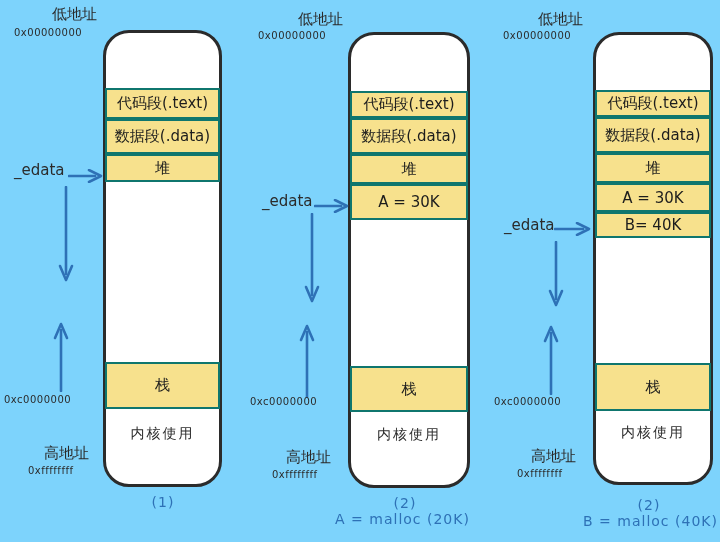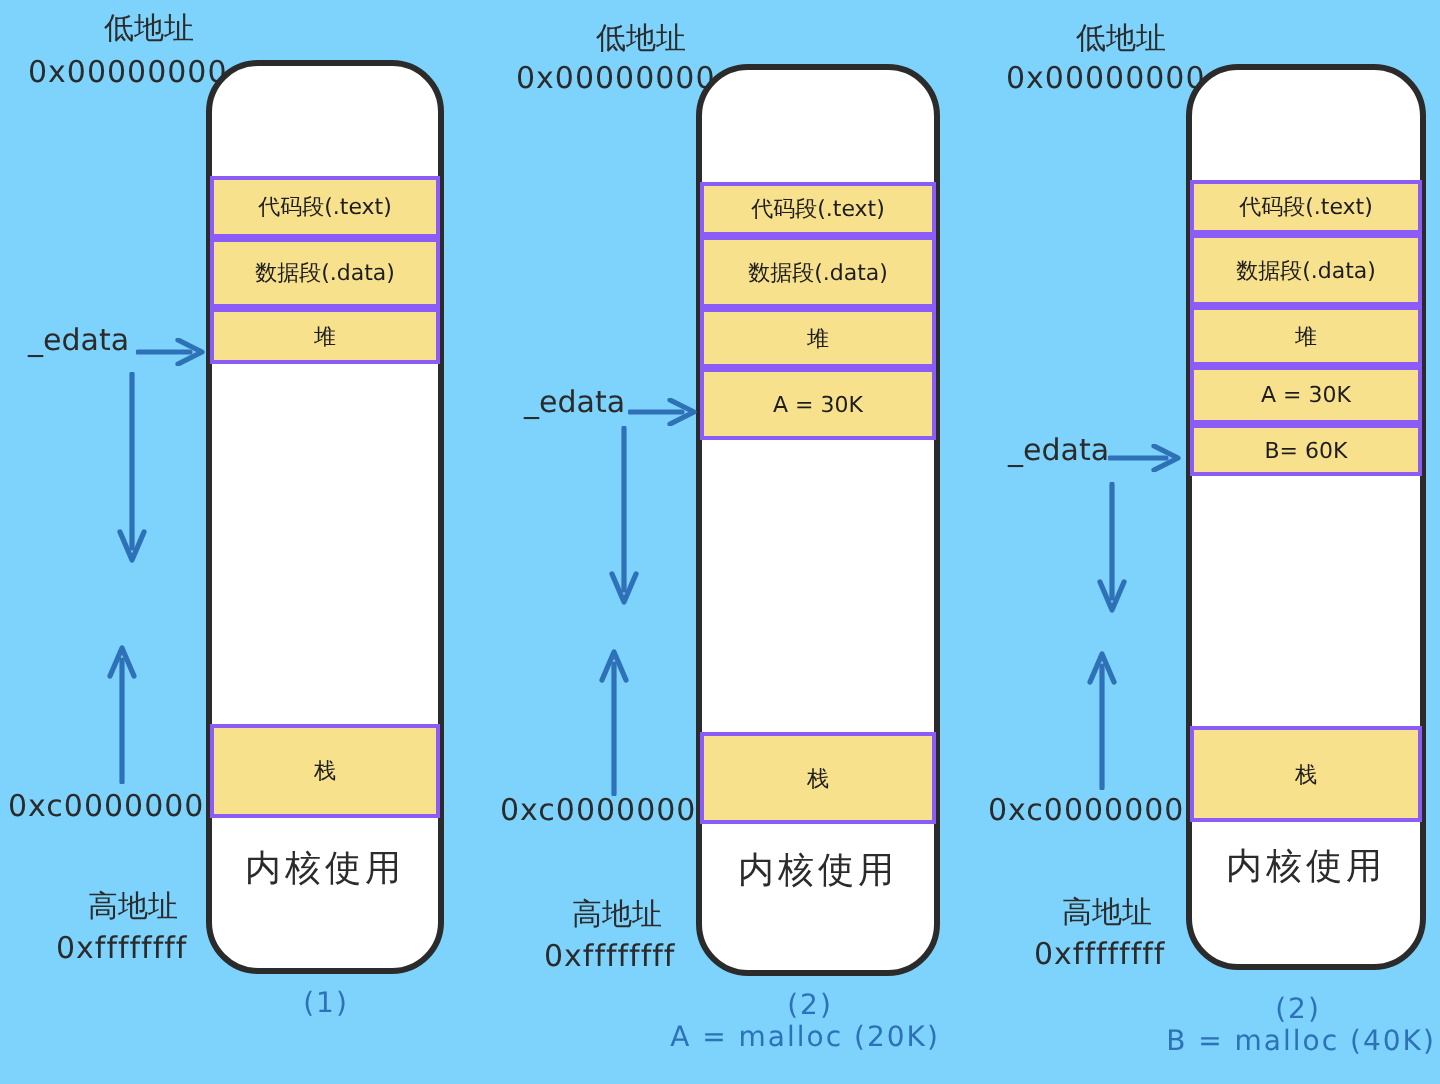--- a/index.html
+++ b/index.html
@@ -3,36 +3,36 @@
 <meta charset="utf-8">
 <style>
   html,body { margin:0; padding:0; background:#ffffff; }
   #stage {
     position:relative; width:720px; height:542px;
     background:#7dd3fc; overflow:hidden;
     font-family:"DejaVu Sans", sans-serif;
     color:#222;
   }
   .lbl { position:absolute; white-space:nowrap; font-size:15px; color:#2b2b2b; }
-  .hex { letter-spacing:0.5px; font-size:15px; }
+  .hex { letter-spacing:0.5px; font-size:10px; }
   .box {
     position:absolute; box-sizing:border-box;
     background:#ffffff; border:3px solid #2b2b2b; border-radius:26px;
   }
   .seg {
     position:absolute; box-sizing:border-box;
     left:-1px; width:calc(100% + 2px);
-    background:#f7e18d; border:2px solid #8b5cf6;
+    background:#f7e18d; border:2px solid #0f766e;
     display:flex; align-items:center; justify-content:center;
-    font-size:11px; color:#1d1d1d;
+    font-size:15px; color:#1d1d1d;
   }
   .kernel {
     position:absolute; left:0; width:100%;
     display:flex; align-items:center; justify-content:center;
-    font-size:18px; letter-spacing:2px; color:#2b2b2b;
+    font-size:14px; letter-spacing:2px; color:#2b2b2b;
   }
   .arrow { position:absolute; }
   .arrow svg { display:block; }
   .cap { position:absolute; text-align:center; color:#2e71b6; font-size:14px; letter-spacing:1px; white-space:nowrap; }
 
   
   #d1-box { left:103px; top:30px; width:119px; height:457px; }
   #d1-seg0 { top:55px;  height:31px; }
   #d1-seg1 { top:86px;  height:35px; }
   #d1-seg2 { top:121px; height:28px; }
@@ -185,21 +185,21 @@
   <div class="cap" id="d2-cap2">A = malloc (20K)</div>
 
   <div class="lbl" id="d3-low-label">低地址</div>
   <div class="lbl hex" id="d3-low-value">0x00000000</div>
 
   <div class="box" id="d3-box">
     <div class="seg" id="d3-seg0">代码段(.text)</div>
     <div class="seg" id="d3-seg1">数据段(.data)</div>
     <div class="seg" id="d3-seg2">堆</div>
     <div class="seg" id="d3-seg3">A = 30K</div>
-    <div class="seg" id="d3-seg4">B= 60K</div>
+    <div class="seg" id="d3-seg4">B= 40K</div>
     <div class="seg" id="d3-stack">栈</div>
     <div class="kernel" id="d3-kernel">内核使用</div>
   </div>
 
   <div class="lbl" id="d3-edata">_edata</div>
   <div class="arrow" id="d3-harrow">
     <svg width="38" height="14" viewBox="0 0 38 14">
         <g stroke="#2e71b6" stroke-width="2.6" fill="none" stroke-linecap="round" stroke-linejoin="round">
           <line x1="1" y1="7" x2="29" y2="7"></line>
           <polyline points="23,1 35,7 23,13"></polyline>

